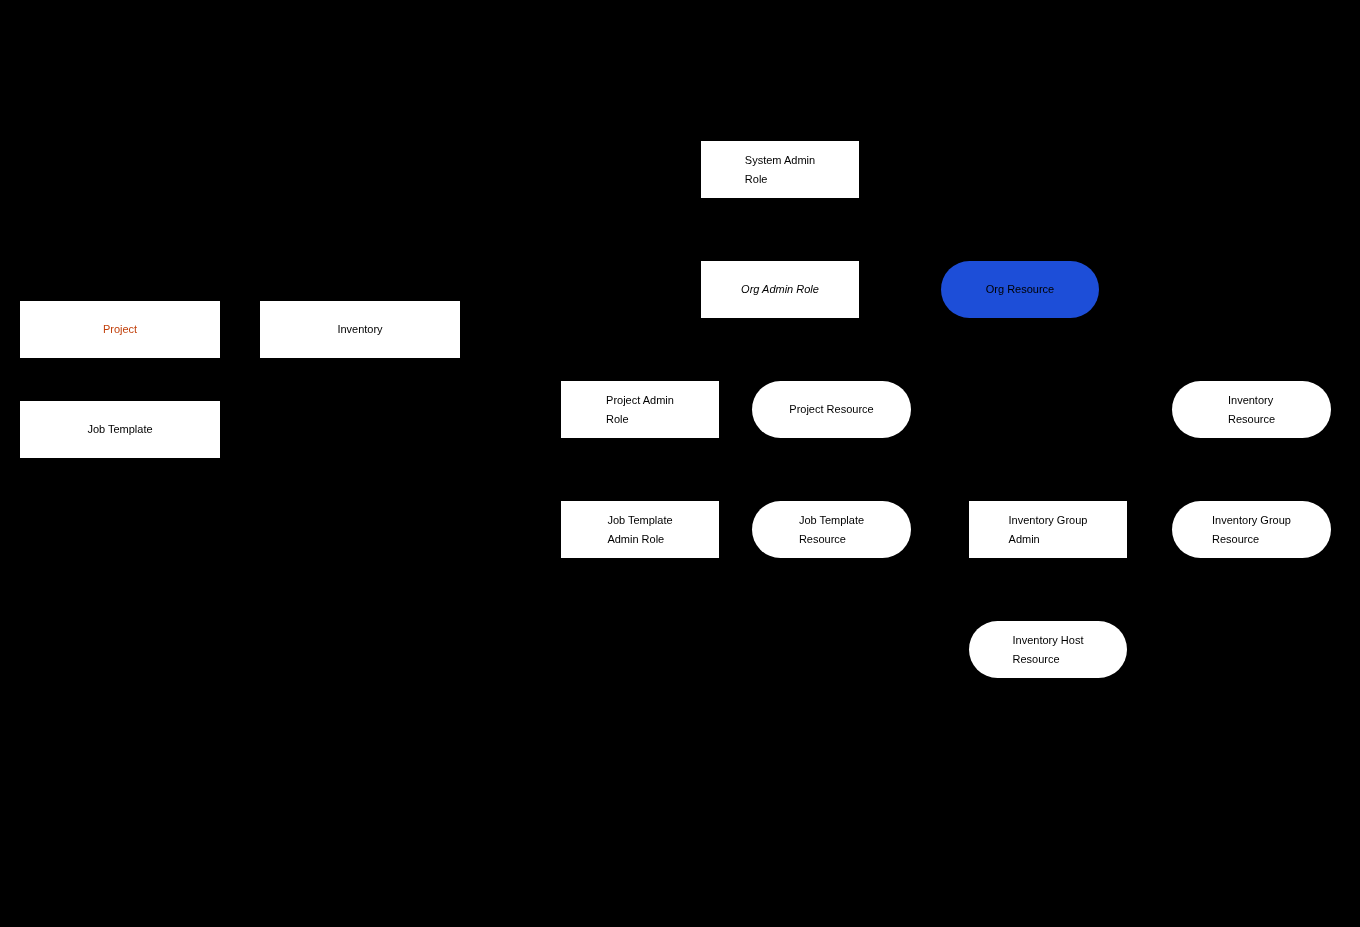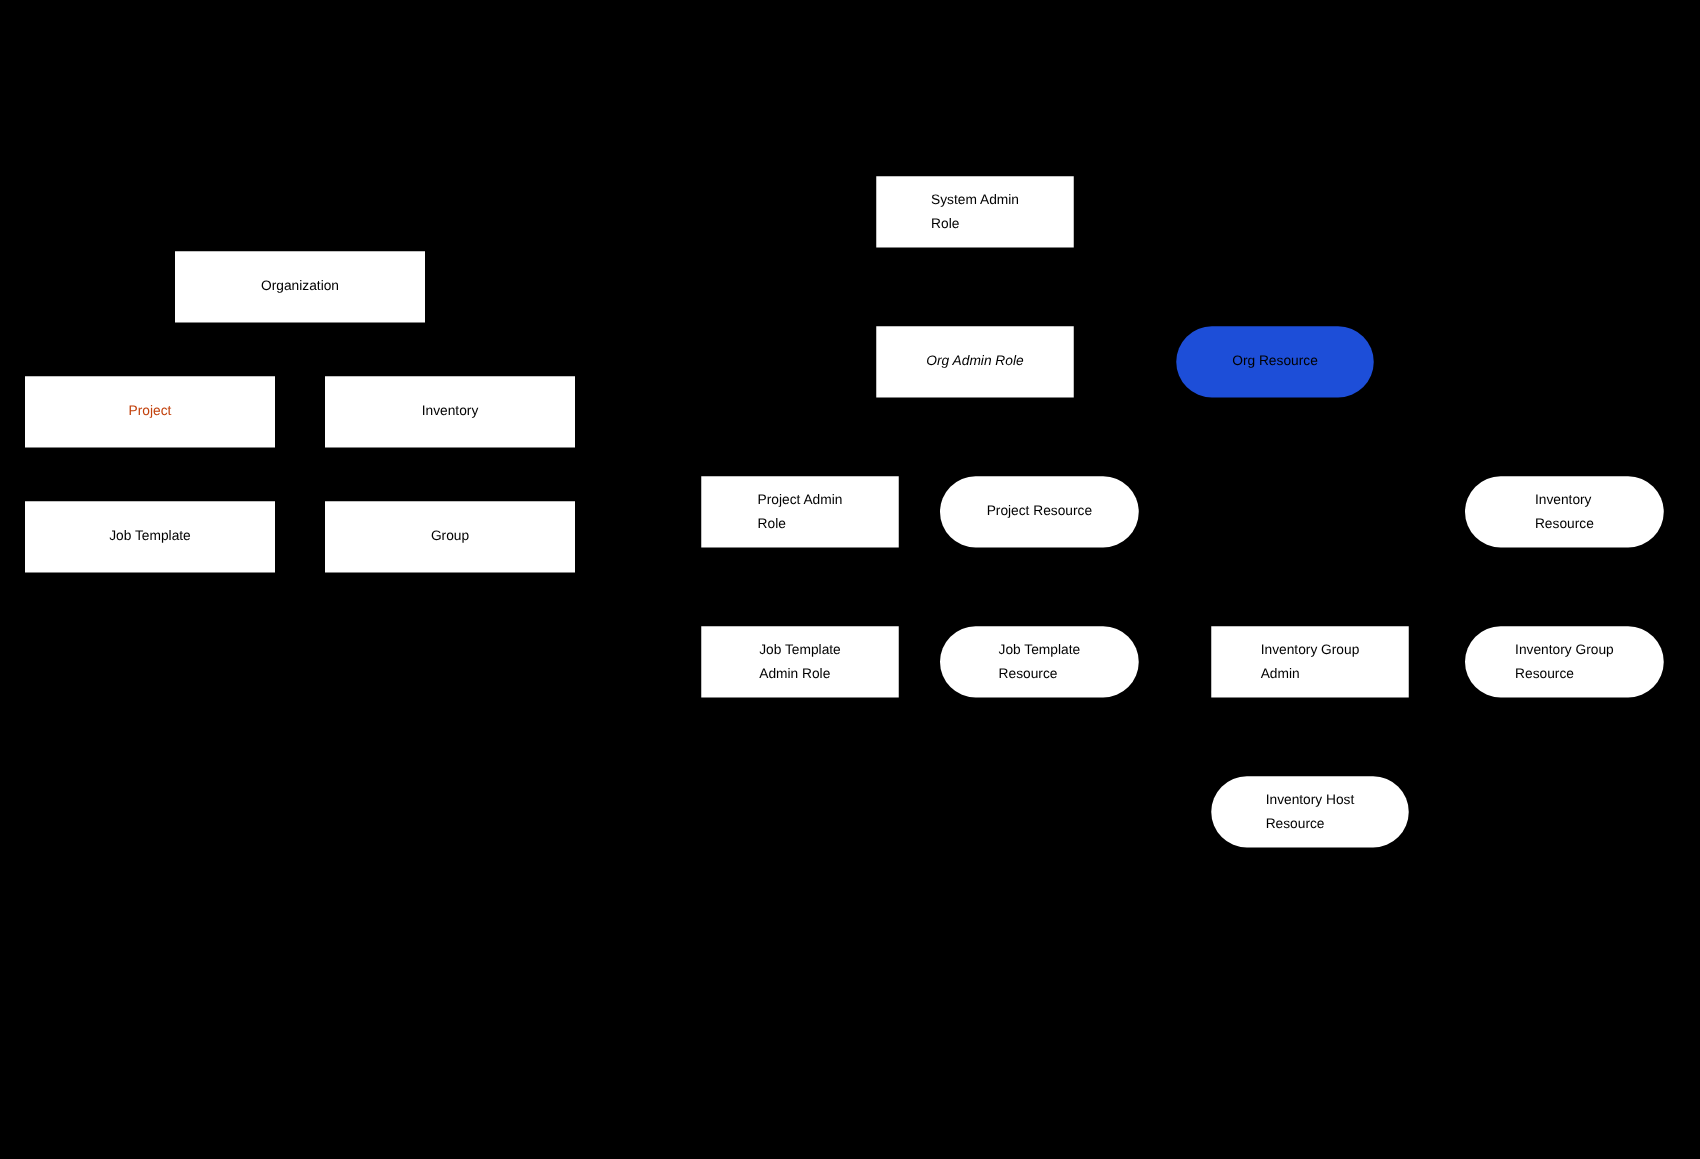--- a/index.html
+++ b/index.html
@@ -38,25 +38,23 @@
     border-radius: 0;
   }
   .pill {
     border-radius: 999px;
   }
 </style>
 </head>
 <body>
 
 <div id="canvas">
-    <div class="node rect" style="left: 140px; top: 201px; width: 200px; height: 57px; background: rgb(255, 255, 255); color: rgb(0, 0, 0);">Organization</div>
     <div class="node rect" style="left: 20px; top: 301px; width: 200px; height: 57px; background: rgb(255, 255, 255); color: #c2410c;">Project</div>
     <div class="node rect" style="left: 260px; top: 301px; width: 200px; height: 57px; background: rgb(255, 255, 255); color: rgb(0, 0, 0);">Inventory</div>
     <div class="node rect" style="left: 20px; top: 401px; width: 200px; height: 57px; background: rgb(255, 255, 255); color: rgb(0, 0, 0);">Job Template</div>
-    <div class="node rect" style="left: 260px; top: 401px; width: 200px; height: 57px; background: rgb(255, 255, 255); color: rgb(0, 0, 0);">Group</div>
     <div class="node rect" style="left: 701px; top: 141px; width: 158px; height: 57px; background: rgb(255, 255, 255); color: rgb(0, 0, 0);">System Admin
 Role</div>
     <div class="node rect" style="left: 701px; top: 261px; width: 158px; height: 57px; background: rgb(255, 255, 255); color: rgb(0, 0, 0); font-style: italic;">Org Admin Role</div>
     <div class="node pill" style="left: 941px; top: 261px; width: 158px; height: 57px; background: #1d4ed8; color: rgb(0, 0, 0);">Org Resource</div>
     <div class="node rect" style="left: 561px; top: 381px; width: 158px; height: 57px; background: rgb(255, 255, 255); color: rgb(0, 0, 0);">Project Admin
 Role</div>
     <div class="node pill" style="left: 752px; top: 381px; width: 159px; height: 57px; background: rgb(255, 255, 255); color: rgb(0, 0, 0);">Project Resource</div>
     <div class="node pill" style="left: 1172px; top: 381px; width: 159px; height: 57px; background: rgb(255, 255, 255); color: rgb(0, 0, 0);">Inventory
 Resource</div>
     <div class="node rect" style="left: 561px; top: 501px; width: 158px; height: 57px; background: rgb(255, 255, 255); color: rgb(0, 0, 0);">Job Template

